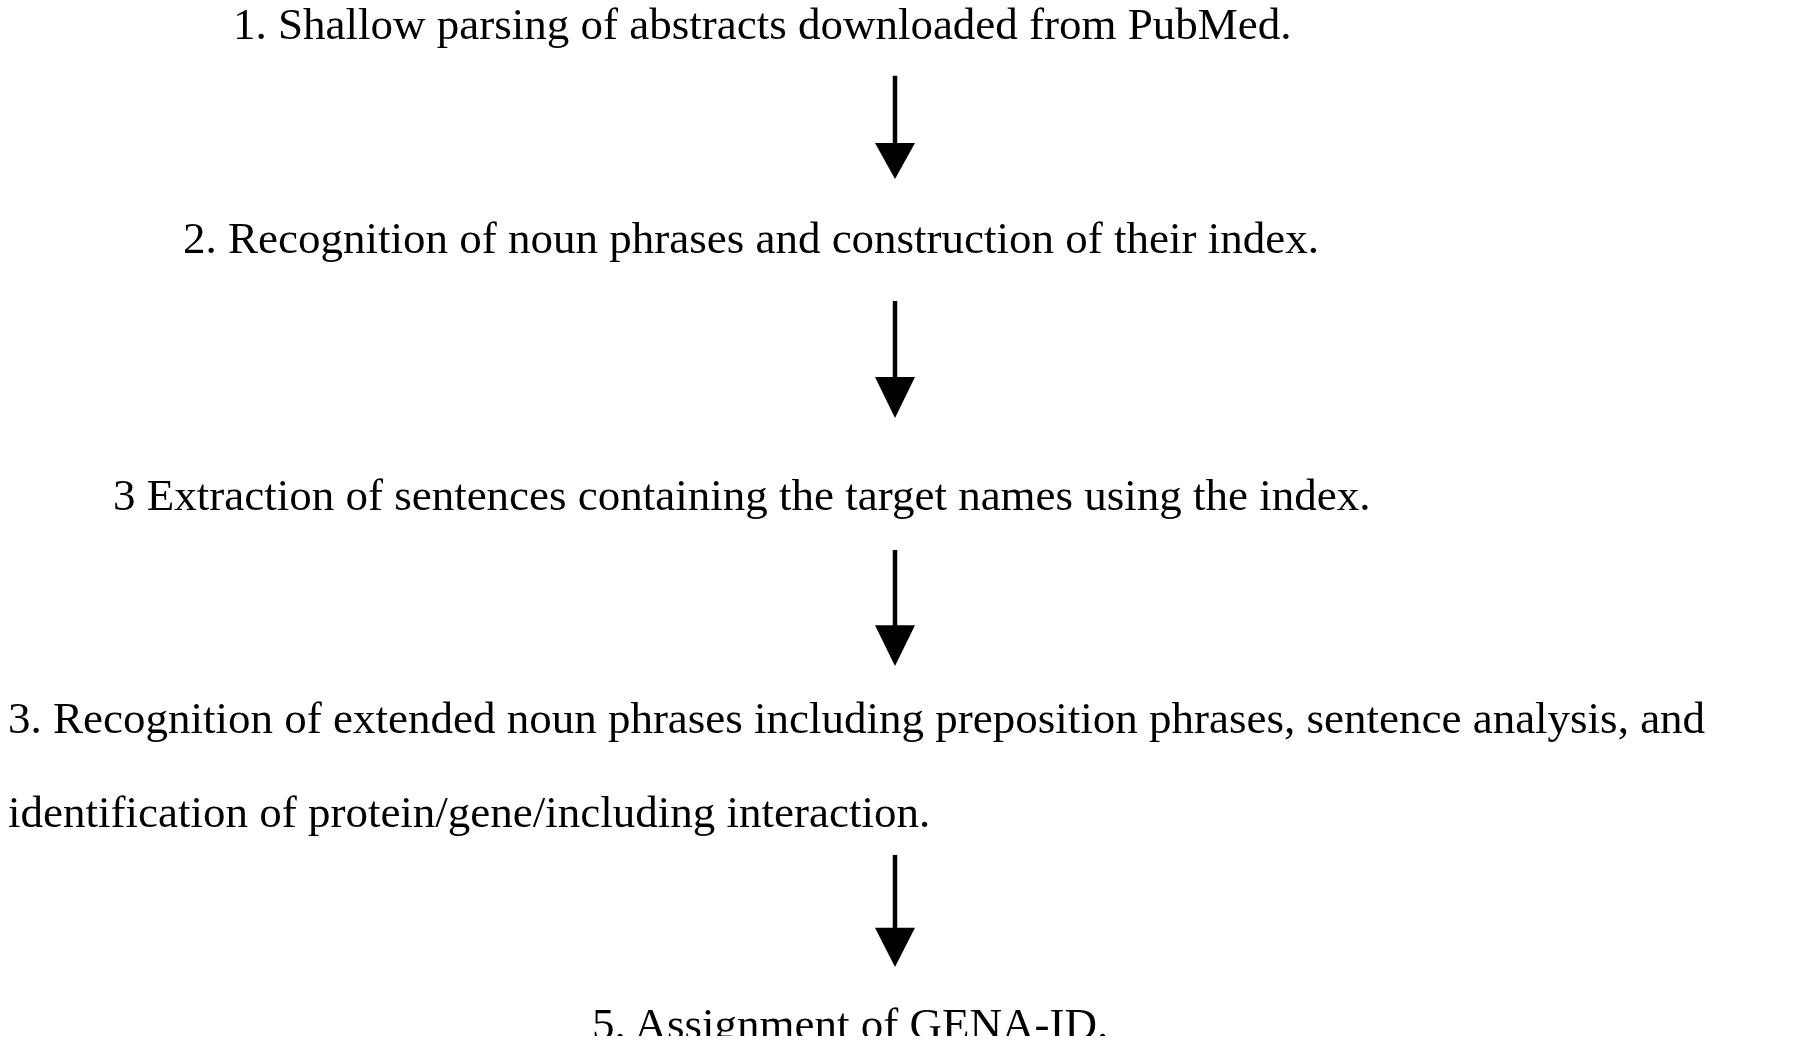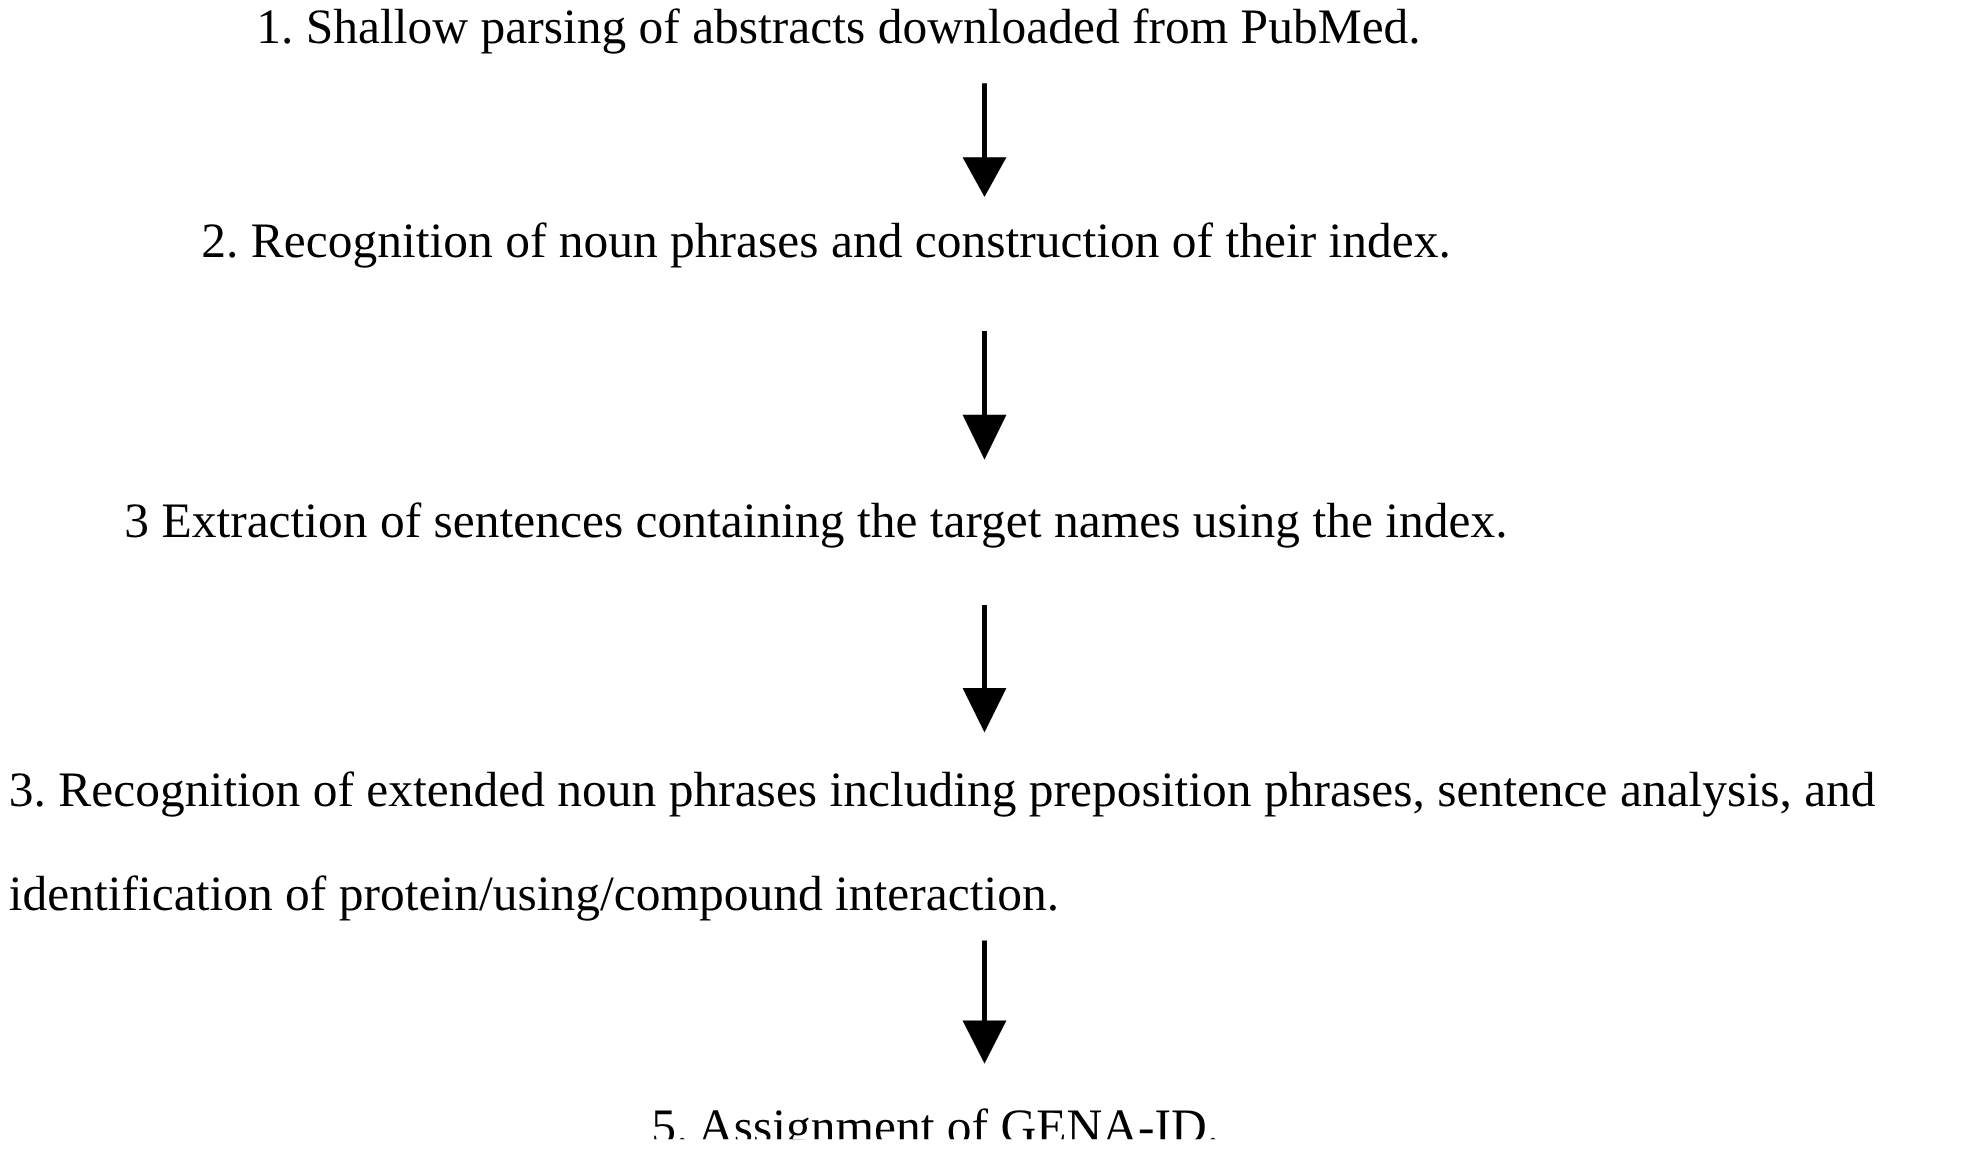--- a/index.html
+++ b/index.html
@@ -31,22 +31,22 @@
   .flow-arrow {
     position: absolute;
     left: 865px;
     width: 60px;
     color: var(--arrow);
     display: block;
   }
   .flow-arrow svg { display: block; width: 100%; height: 100%; }
 
   .s1 { left: 233px; top: -4px; }
-  .s2 { left: 183px; top: 191px; }
-  .s3 { left: 113px; top: 445px; }
+  .s2 { left: 183px; top: 210px; }
+  .s3 { left: 113px; top: 467px; }
   .s4a { left: 8px;  top: 690px; }
   .s4b { left: 8px;  top: 784px; }
   .s5 { left: 592px; top: 996px; }
 
   .a1 { top: 74px;  height: 106px; }
   .a2 { top: 299px; height: 120px; }
   .a3 { top: 548px; height: 119px; }
   .a4 { top: 853px; height: 115px; }
 </style>
 </head>
@@ -76,21 +76,21 @@
 
   <div class="flow-arrow a3">
     <svg viewBox="0 0 60 120" preserveAspectRatio="none" aria-hidden="true">
       <line x1="30" y1="2" x2="30" y2="80" stroke="currentColor" stroke-width="4.5"></line>
       <polygon points="10,78 50,78 30,119" fill="currentColor"></polygon>
     </svg>
   </div>
 
   <div class="step-line s4a">3. Recognition of extended noun phrases including preposition phrases, sentence analysis, and</div>
 
-  <div class="step-line s4b">identification of protein/using/compound interaction.</div>
+  <div class="step-line s4b">identification of protein/gene/including interaction.</div>
 
   <div class="flow-arrow a4">
     <svg viewBox="0 0 60 120" preserveAspectRatio="none" aria-hidden="true">
       <line x1="30" y1="2" x2="30" y2="80" stroke="currentColor" stroke-width="4.5"></line>
       <polygon points="10,78 50,78 30,119" fill="currentColor"></polygon>
     </svg>
   </div>
 
   <div class="step-line s5">5. Assignment of GENA-ID.</div>
 

